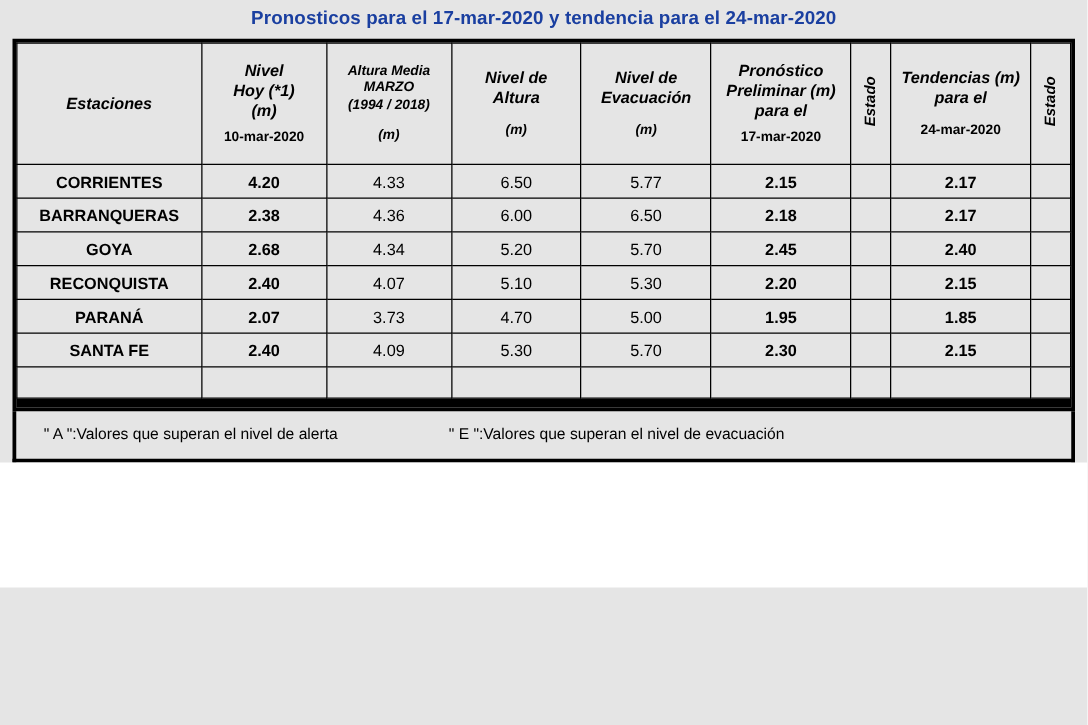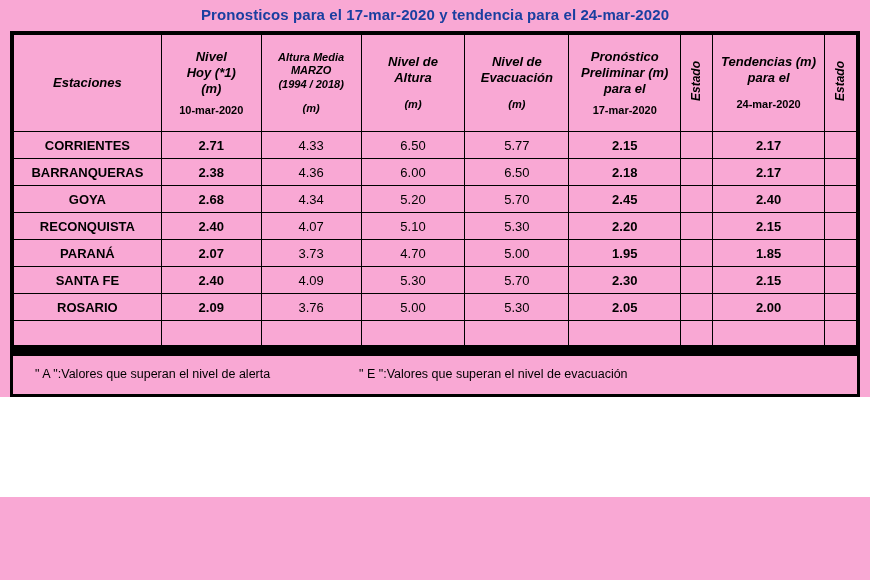--- a/index.html
+++ b/index.html
@@ -11,21 +11,21 @@
     width: 870px;
     height: 580px;
     font-family: "Liberation Sans", sans-serif;
     color: #000000;
     overflow: hidden;
   }
   .page {
     position: relative;
     width: 870px;
     height: 580px;
-    background: #f9a8d4;
+    background: #e5e5e5;
   }
   .title {
     text-align: center;
     font-size: 15px;
     font-weight: bold;
     color: #1a3fa0;
     padding-top: 6px;
     padding-bottom: 8px;
     letter-spacing: 0.1px;
   }
@@ -206,21 +206,21 @@
             <div class="plain">24-mar-2020</div>
           </th>
           <th class="hdr">
             <span class="vert">Estado</span>
           </th>
         </tr>
       </thead>
       <tbody>
         <tr>
           <td class="row-station">CORRIENTES</td>
-          <td class="val-bold">2.71</td>
+          <td class="val-bold">4.20</td>
           <td class="val-norm">4.33</td>
           <td class="val-norm">6.50</td>
           <td class="val-norm">5.77</td>
           <td class="val-bold">2.15</td>
           <td class="estado-cell"></td>
           <td class="val-bold">2.17</td>
           <td class="estado-cell"></td>
         </tr>
         <tr>
           <td class="row-station">BARRANQUERAS</td>
@@ -270,31 +270,20 @@
           <td class="row-station">SANTA FE</td>
           <td class="val-bold">2.40</td>
           <td class="val-norm">4.09</td>
           <td class="val-norm">5.30</td>
           <td class="val-norm">5.70</td>
           <td class="val-bold">2.30</td>
           <td class="estado-cell"></td>
           <td class="val-bold">2.15</td>
           <td class="estado-cell"></td>
         </tr>
-        <tr>
-          <td class="row-station">ROSARIO</td>
-          <td class="val-bold">2.09</td>
-          <td class="val-norm">3.76</td>
-          <td class="val-norm">5.00</td>
-          <td class="val-norm">5.30</td>
-          <td class="val-bold">2.05</td>
-          <td class="estado-cell"></td>
-          <td class="val-bold">2.00</td>
-          <td class="estado-cell"></td>
-        </tr>
         <tr class="spacer-row">
           <td></td>
           <td></td>
           <td></td>
           <td></td>
           <td></td>
           <td></td>
           <td></td>
           <td></td>
           <td></td>

